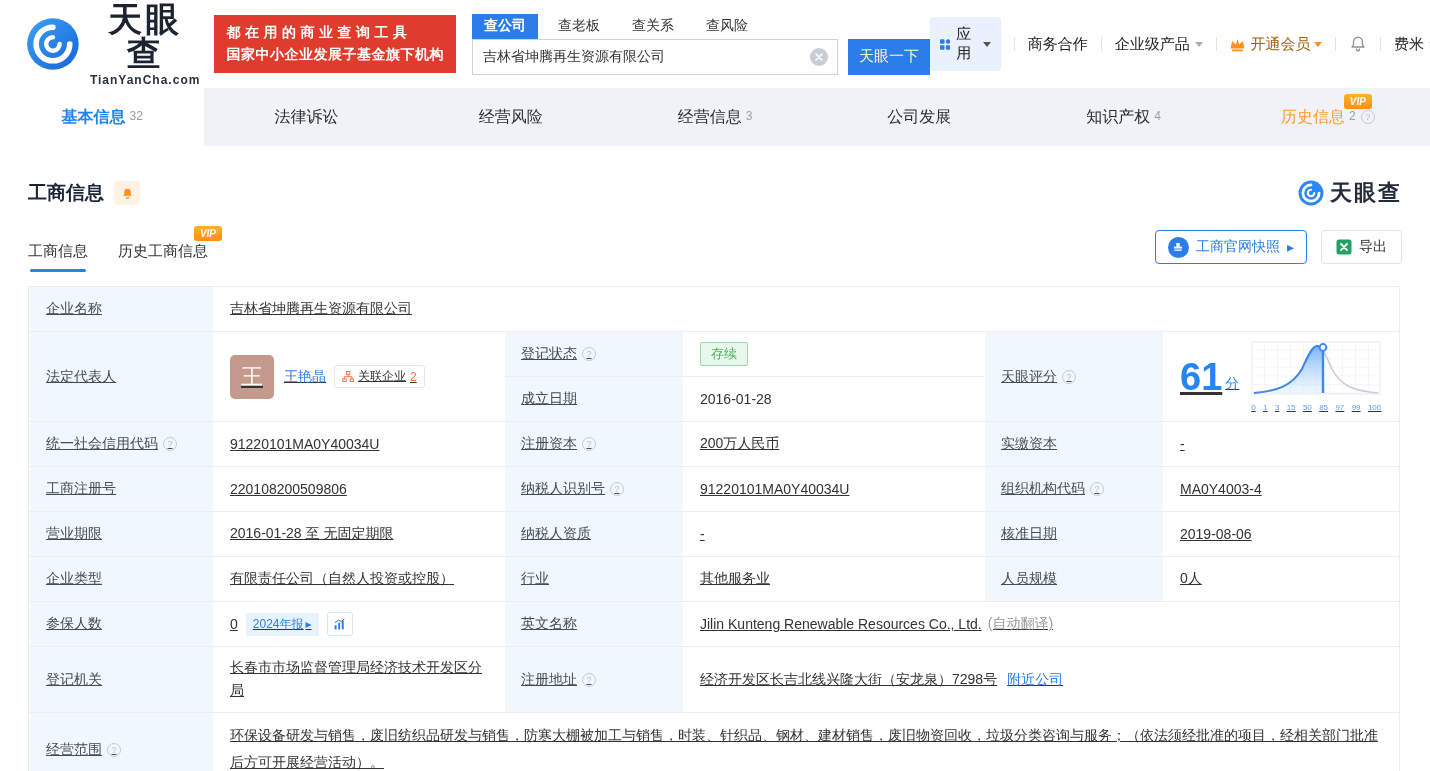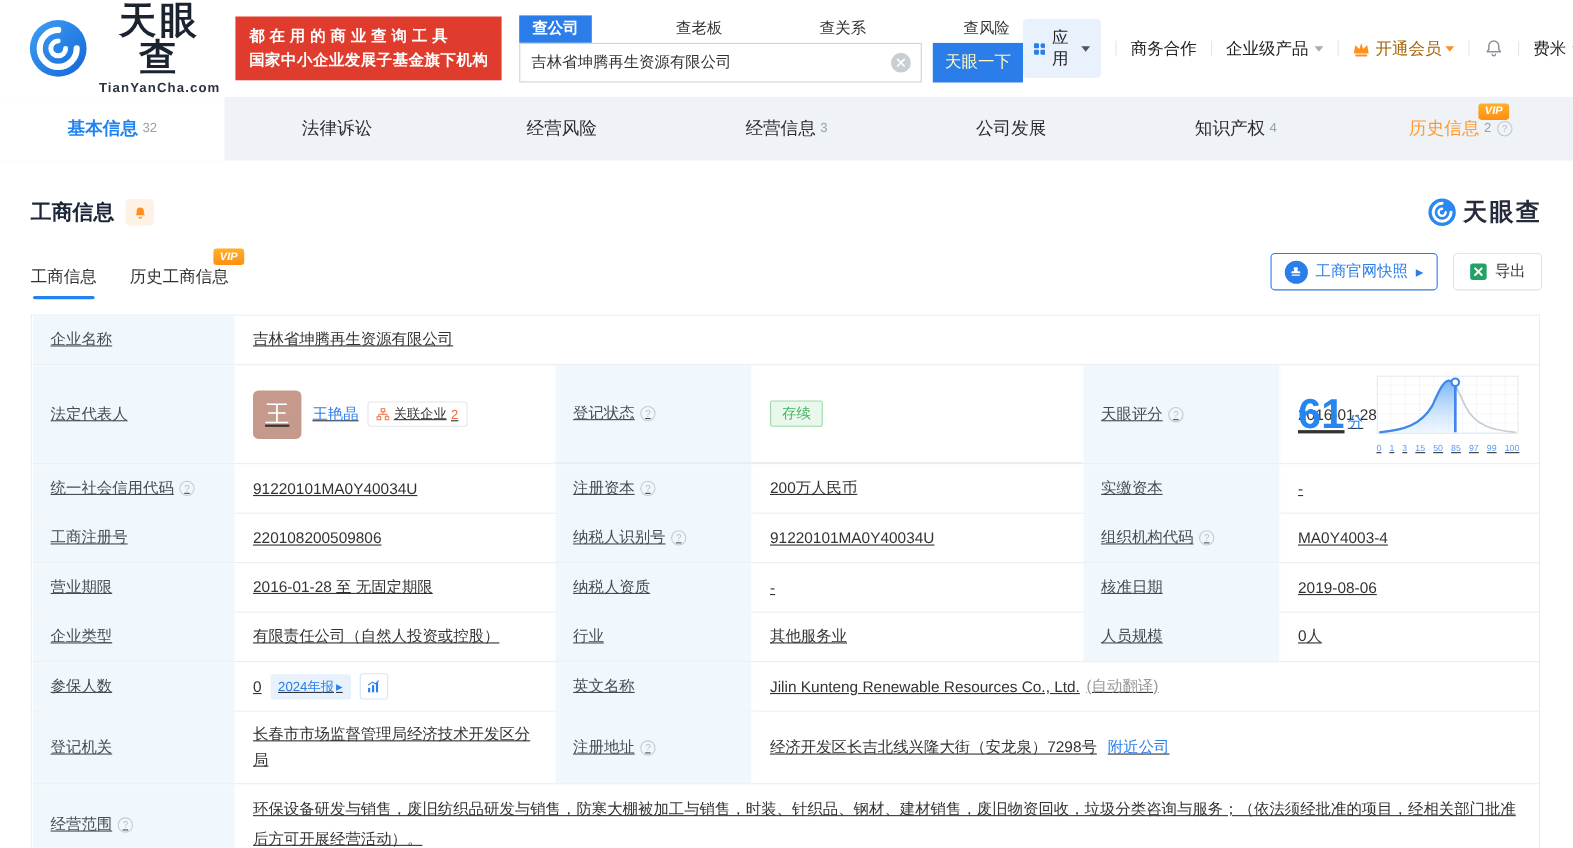--- a/index.html
+++ b/index.html
@@ -11,21 +11,21 @@
   .logo-wrap { display:flex; align-items:center; gap:10px; }
   .logo-text { text-align:center; }
   .logo-cn { font-size:34px; font-weight:700; color:#1b2330; letter-spacing:3px; line-height:1; }
   .logo-en { font-size:12px; font-weight:700; color:#2a3140; letter-spacing:1px; margin-top:3px; }
   .slogan { margin-left:14px; background:#e03c2d; color:#fff; font-weight:700;
     padding:7px 12px; font-size:14px; line-height:1.55; white-space:nowrap; }
   .slogan .l1 { letter-spacing:4.5px; }
   .slogan .l2 { letter-spacing:0.5px; }
 
   .search-block { margin-left:16px; }
-  .stabs { display:flex; align-items:flex-end; gap:8px;justify-content:space-between; }
+  .stabs { display:flex; align-items:flex-end; gap:8px; }
   .stab { font-size:14px; color:#333; padding:3px 12px 4px; cursor:pointer; }
   .stab.active { background:#2b7de9; color:#fff; font-weight:700; }
   .search-row { display:flex; align-items:center; }
   .input-wrap { position:relative; }
   .search-input { width:366px; height:36px; border:1px solid #ccd3da; padding:0 34px 0 10px;
     font-size:14px; color:#333; outline:none; font-family:inherit; }
   .clear-ic { position:absolute; right:10px; top:9px; width:18px; height:18px; border-radius:50%;
     background:#c9ced4; display:flex; align-items:center; justify-content:center; cursor:pointer; }
   .search-btn { width:82px; height:36px; background:#2b7de9; color:#fef9c3; border:none;
     font-size:15px; margin-left:10px; cursor:pointer; font-family:inherit; }
@@ -76,21 +76,21 @@
 
   
   .tbl { margin-top:14px; border:1px solid #ebedf0; border-bottom:none; width:1372px; }
   .row { display:flex; border-bottom:1px solid #ebedf0; }
   .cell { display:flex; align-items:center; padding:0 16px; font-size:14px; color:#333;text-decoration:underline; }
   .lbl { background:#f0f8fd; color:#454c55; border-left:1px solid #fff; border-right:1px solid #fff; }
   .w-l1{width:185px;} .w-v1{width:290px;} .w-l2{width:180px;} .w-v2{width:300px;}
   .w-l3{width:180px;} .w-v3{width:235px;}
   .h44{min-height:45px;} .h88{min-height:89px;}
   .grow{flex:1;}
-  .midcol { width:480px; display:flex; flex-direction:row; }
+  .midcol { width:480px; display:flex; flex-direction:column; }
   .subrow { display:flex; flex:1; }
   .subrow.first { border-bottom:1px solid #ebedf0; }
   .subrow .lbl{width:180px;} .subrow .val{width:300px;}
   .val{display:flex;align-items:center;padding:0 16px;font-size:14px;color:#333;}
 
   .help-ic { width:14px; height:14px; border:1px solid #c6cbd2; border-radius:50%; color:#b9bfc7;
     font-size:9px; display:inline-flex; align-items:center; justify-content:center;
     margin-left:5px; flex:none; cursor:pointer; }
 
   .status-badge { background:#e9f8ec; border:1px solid #9fd8a8; color:#47b35f; font-size:13px;

